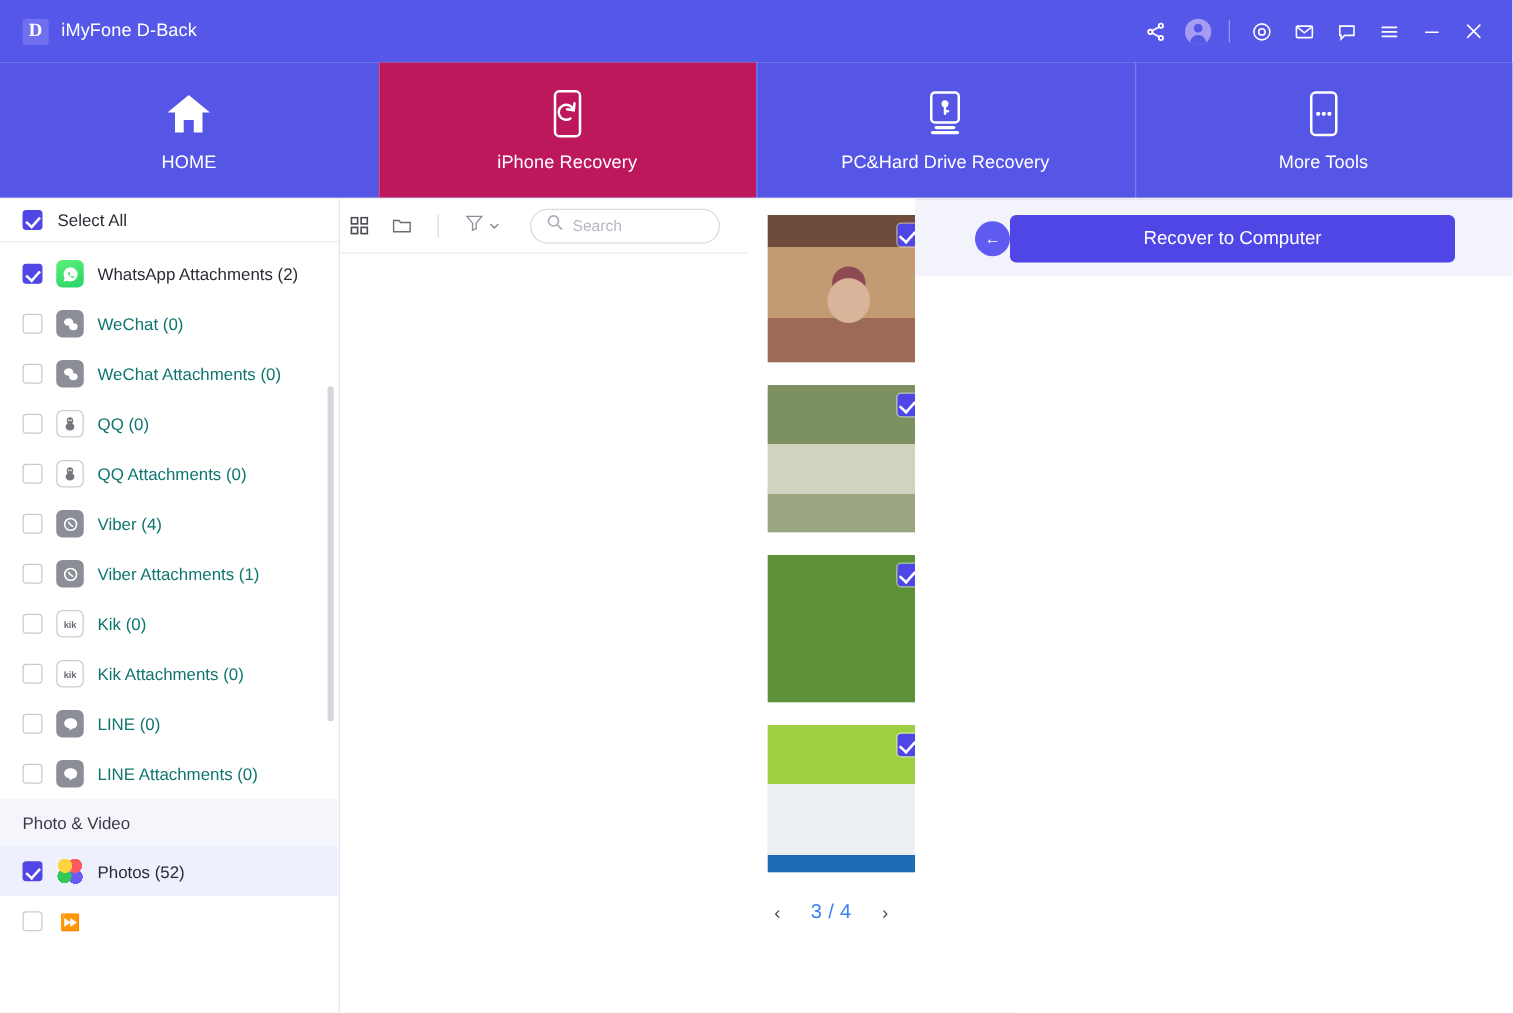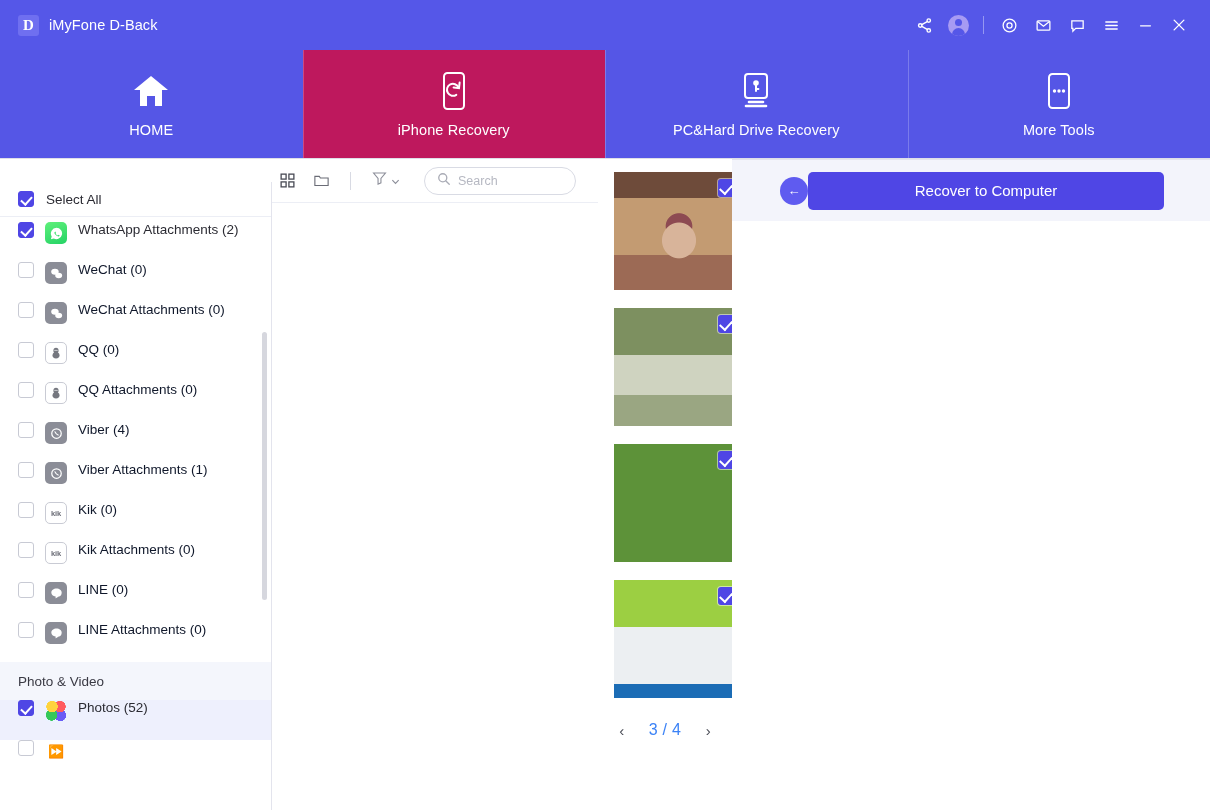--- a/index.html
+++ b/index.html
@@ -132,21 +132,20 @@
   
   .sidebar {
     width: 272px;
     flex: 0 0 272px;
     border-right: 1px solid #e3e4ed;
     display: flex;
     flex-direction: column;
     background: #fff;
     min-height: 0;
     position: relative;
-    margin-top: 23px;
   }
   .select-all-row {
     height: 35px;
     flex: 0 0 35px;
     display: flex;
     align-items: center;
     gap: 12px;
     padding-left: 18px;
     border-bottom: 1px solid #eceef5;
   }
@@ -154,27 +153,27 @@
 
   .cat-list {
     flex: 1 1 auto;
     overflow: hidden;
     position: relative;
     padding-top: 5px;
   }
   .cat-item {
     height: 40px;
     display: flex;
-    align-items: flex-start;
+    align-items: center;
     gap: 11px;
     padding-left: 18px;
     cursor: default;
   }
   .cat-item.selected { background: #eef0fd; }
-  .cat-label { font-size: 13.5px; color: #0f172a; white-space: nowrap; }
+  .cat-label { font-size: 13.5px; color: #0f766e; white-space: nowrap; }
   .cat-item.active .cat-label { color: #2b2b33; }
 
   .cat-group {
     height: 38px;
     display: flex; align-items: center;
     padding-left: 18px;
     background: #f4f6fc;
     font-size: 13.5px;
     color: #3a3a44;
   }

